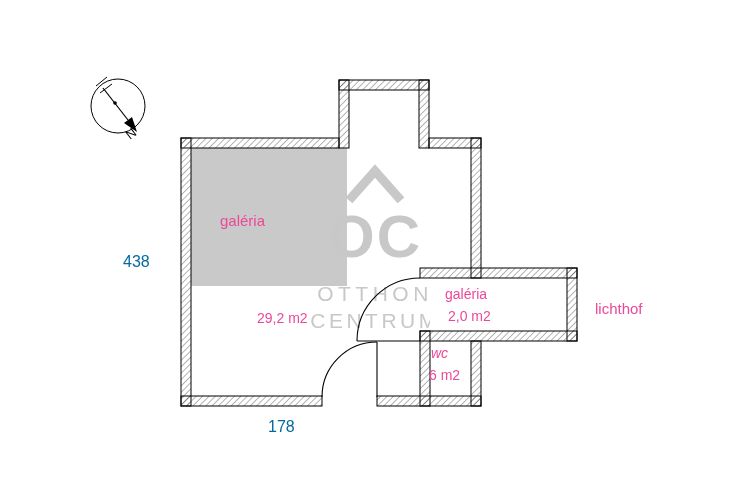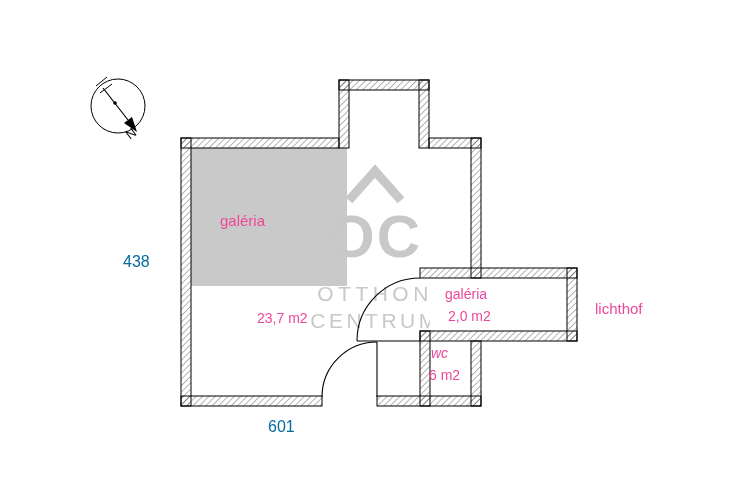--- a/index.html
+++ b/index.html
@@ -75,26 +75,26 @@
       <polygon points="137,132 124,123 132,117" fill="#000000"></polygon>
       <line x1="96" y1="86" x2="107" y2="77" stroke="#000000" stroke-width="1"></line>
       <line x1="100" y1="93" x2="112" y2="84" stroke="#000000" stroke-width="1"></line>
       <circle cx="115" cy="103" r="1.8" fill="#000000"></circle>
       <text x="130" y="140" transform="rotate(-38 130 140)" font-size="13" fill="#000000">N</text>
     </g>
   </svg>
 
   <span class="lbl big" style="left:220px;top:213px;">galéria</span>
 
-  <span class="lbl" style="left:257px;top:311px;">23,7 m2</span>
+  <span class="lbl" style="left:257px;top:311px;">29,2 m2</span>
 
   <span class="lbl" style="left:445px;top:287px;">galéria</span>
   <span class="lbl" style="left:448px;top:309px;">2,0 m2</span>
 
   <span class="lbl" style="left:431px;top:346px;font-style:italic;">wc</span>
   <span class="lbl" style="left:429px;top:368px;">6 m2</span>
 
   <span class="lbl big" style="left:595px;top:301px;">lichthof</span>
 
   <span class="lbl dim" style="left:123px;top:253px;">438</span>
-  <span class="lbl dim" style="left:268px;top:418px;">601</span>
+  <span class="lbl dim" style="left:268px;top:418px;">178</span>
 
 </div>
 
 </body></html>

